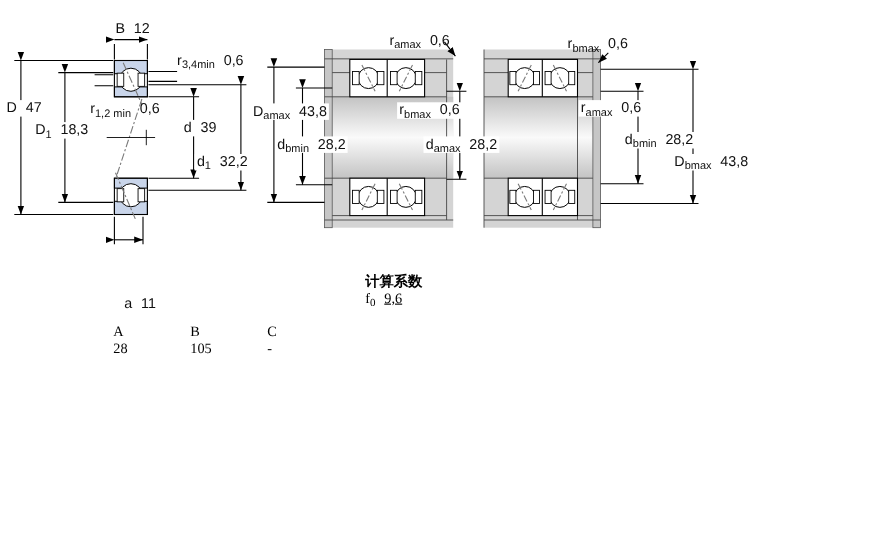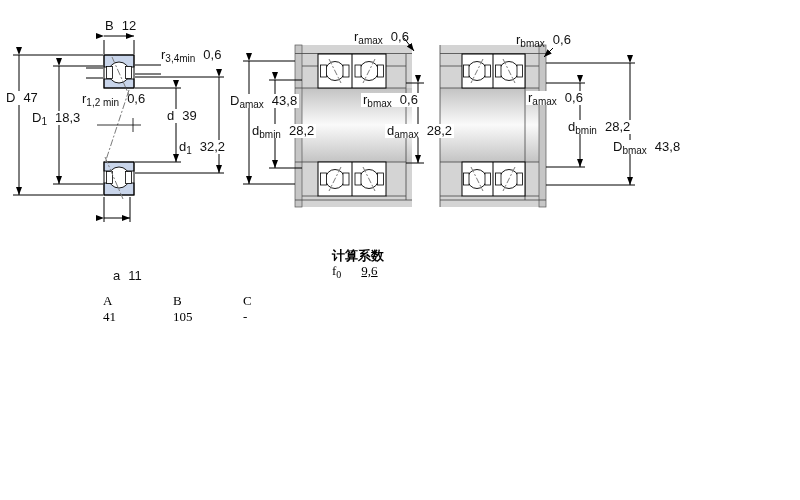--- a/index.html
+++ b/index.html
@@ -14,21 +14,21 @@
   .dim .sub{font-size:10px;position:relative;top:3px;letter-spacing:0;}
   .dim .val{margin-left:8px;}
   .whitebg{background:#ffffff;padding:0 2px;}
   .textblock{position:absolute;z-index:2;font-family:"Liberation Serif",serif;font-size:13px;line-height:14px;}
   .tb-title{font-weight:bold;margin:0 0 1px 0;}
   .tb-sub{margin:0;}
   .ptable{position:absolute;left:103px;top:293px;z-index:2;font-family:"Liberation Serif",serif;font-size:13px;}
   .prow{display:flex;}
   .pcell{width:70px;line-height:16px;}
   .calc-f .sub{font-size:10px;position:relative;top:3px;}
-  .calc-f .val{margin-left:20px;text-decoration:underline;}
+  .calc-f .val{margin-left:8px;text-decoration:underline;}
 </style>
 </head>
 <body>
 
 <div id="stage">
 
   <svg id="diagram-svg" width="800" height="500" viewBox="0 0 800 500">
     <defs>
       <marker id="ah" markerWidth="9" markerHeight="8" refX="8" refY="4" orient="auto" markerUnits="userSpaceOnUse">
         <path d="M0,1 L8,4 L0,7 Z" fill="#000"></path>
@@ -221,21 +221,21 @@
   <div class="textblock" style="left:104px;top:249px;">
   </div>
 
   <div class="ptable">
     <div class="prow">
       <span class="pcell">A</span>
       <span class="pcell">B</span>
       <span class="pcell">C</span>
     </div>
     <div class="prow">
-      <span class="pcell">41</span>
+      <span class="pcell">28</span>
       <span class="pcell">105</span>
       <span class="pcell">-</span>
     </div>
   </div>
 
   <div class="textblock" style="left:332px;top:249px;">
     <p class="tb-title">计算系数</p>
     <p class="tb-sub calc-f"><span>f</span><span class="sub">0</span><span class="val">9,6</span></p>
   </div>
 

